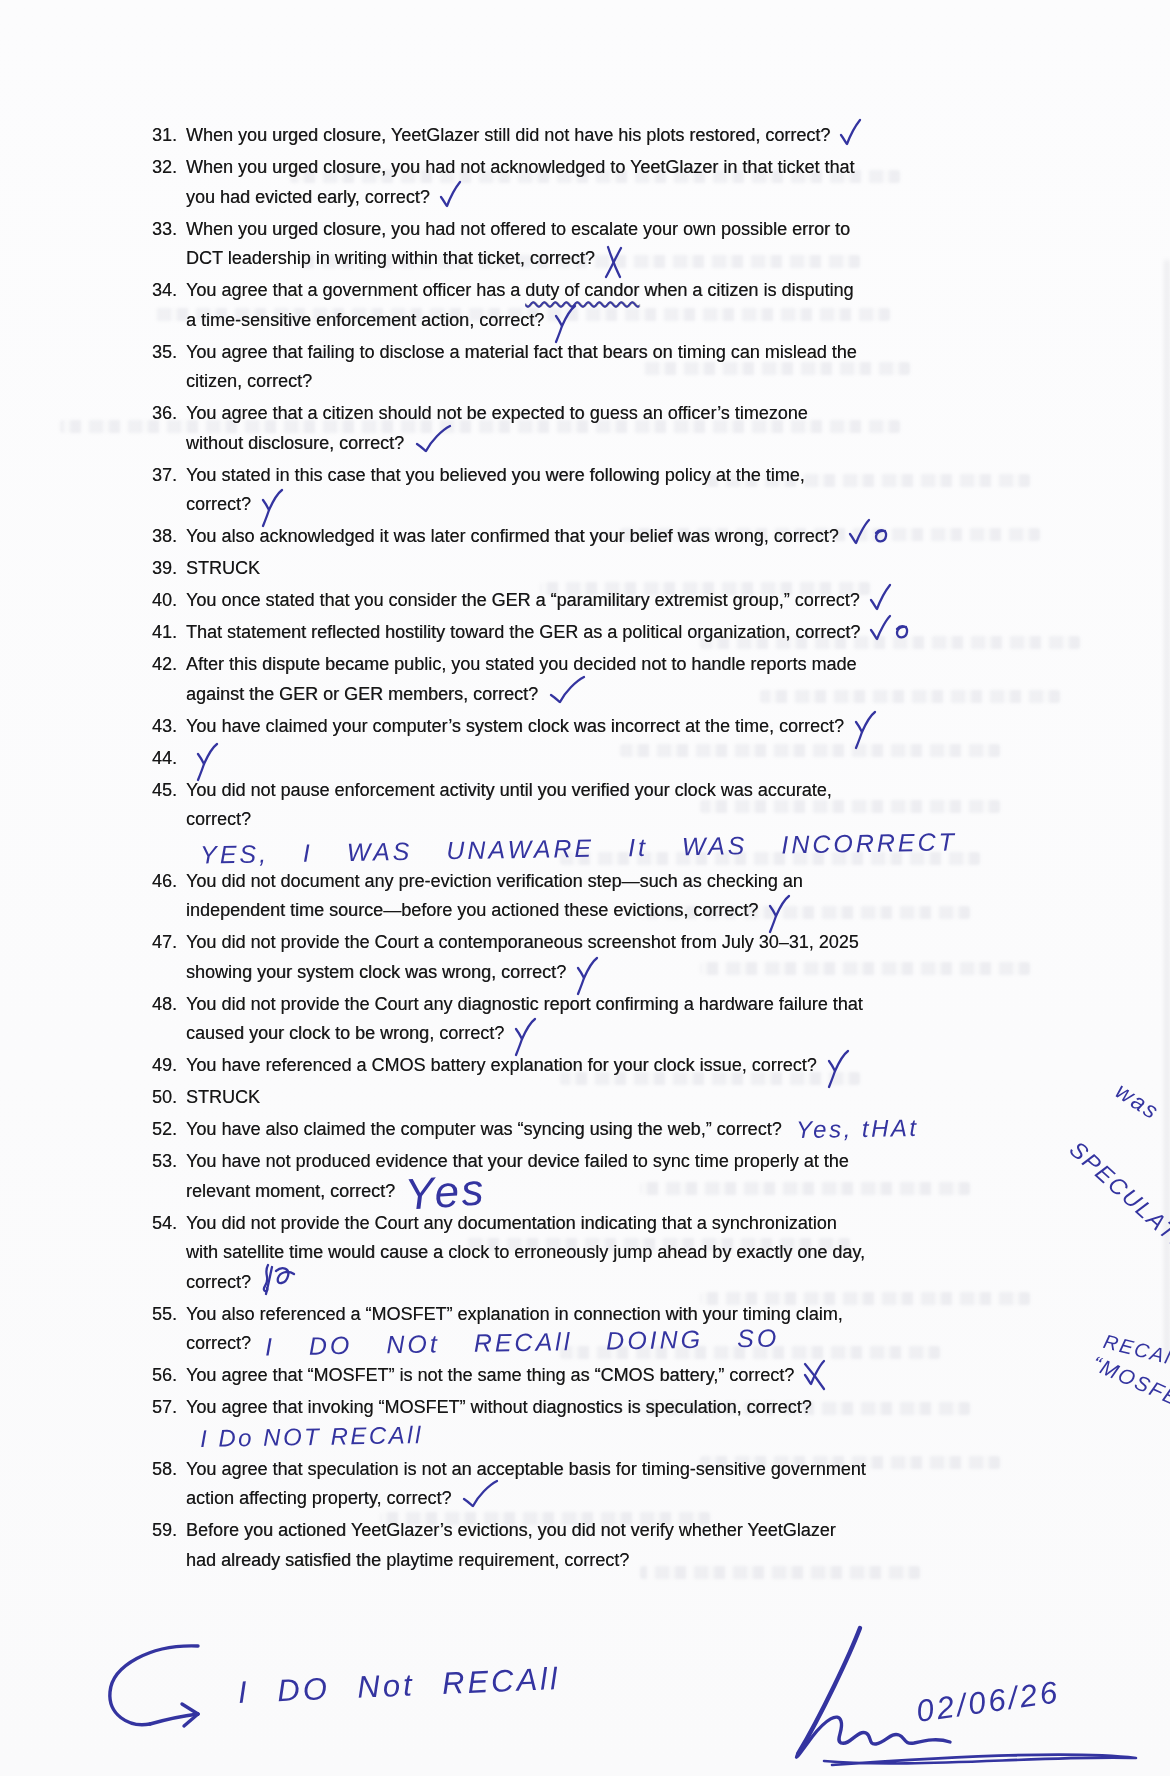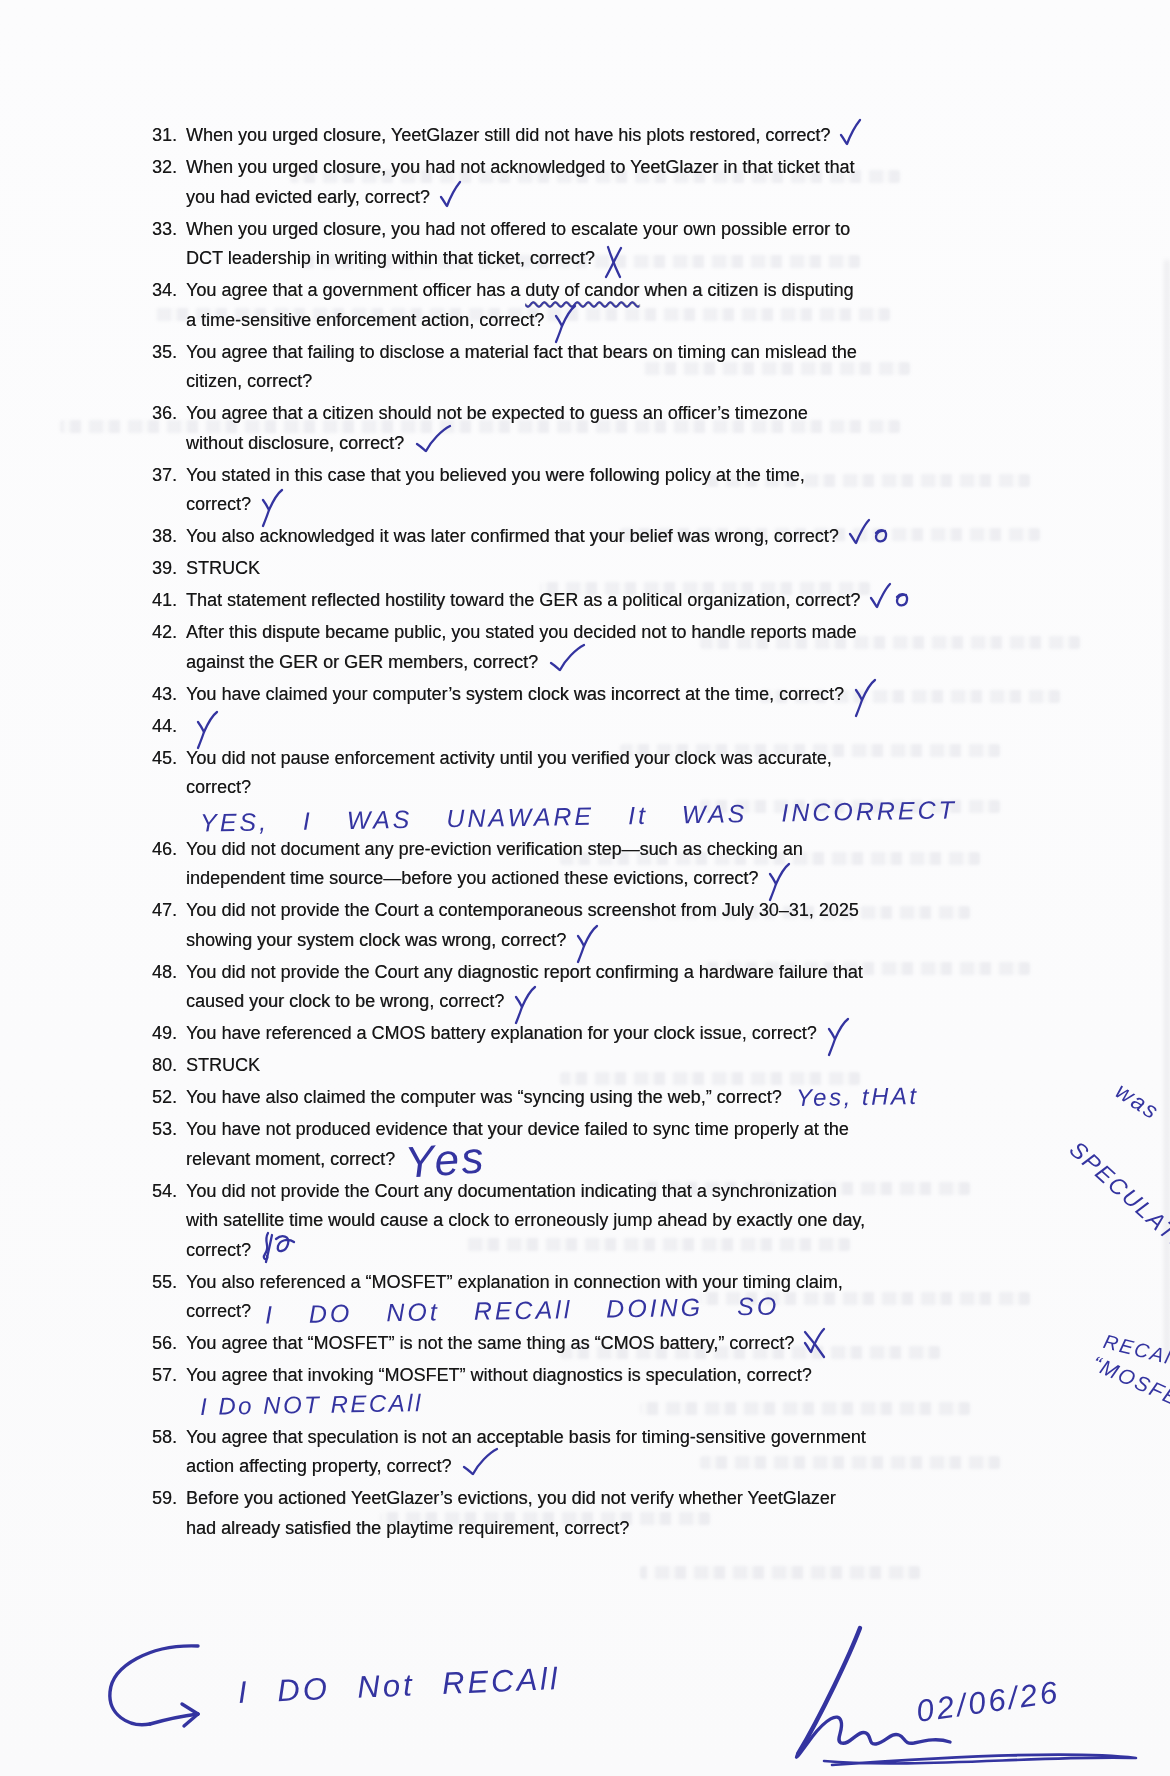--- a/index.html
+++ b/index.html
@@ -121,20 +121,23 @@
           </svg></span></div>
       <div class="q"><span class="num">37.</span><span class="txt">You stated in this case that you believed you were following policy at the time,<br>correct?</span><span class="mark mark-y-check"><svg width="26" height="40" viewBox="0 0 26 40">
             <path d="M5 12 C8 16 10 20 11 22 C15 13 20 5 24 2"></path>
             <path d="M11 22 C9 28 7 33 5 38"></path>
           </svg></span></div>
       <div class="q"><span class="num">38.</span><span class="txt">You also acknowledged it was later confirmed that your belief was wrong, correct?</span><span class="mark mark-check-loop"><svg width="46" height="32" viewBox="0 0 46 32">
             <path d="M4 16 C7 20 9 24 10 25 C13 17 19 6 23 2"></path>
             <path d="M30 15 C34 10 41 12 40 18 C39 25 30 25 30 19 C30 15 34 12 39 13"></path>
           </svg></span></div>
       <div class="q"><span class="num">39.</span><span class="txt">STRUCK</span></div>
+      <div class="q"><span class="num">40.</span><span class="txt">You once stated that you consider the GER a “paramilitary extremist group,” correct?</span><span class="mark mark-check"><svg width="26" height="32" viewBox="0 0 26 32">
+            <path d="M4 18 C7 22 9 26 10 27 C13 19 19 8 23 3"></path>
+          </svg></span></div>
       <div class="q"><span class="num">41.</span><span class="txt">That statement reflected hostility toward the GER as a political organization, correct?</span><span class="mark mark-check-loop"><svg width="46" height="32" viewBox="0 0 46 32">
             <path d="M4 16 C7 20 9 24 10 25 C13 17 19 6 23 2"></path>
             <path d="M30 15 C34 10 41 12 40 18 C39 25 30 25 30 19 C30 15 34 12 39 13"></path>
           </svg></span></div>
       <div class="q"><span class="num">42.</span><span class="txt">After this dispute became public, you stated you decided not to handle reports made<br>against the GER or GER members, correct?</span><span class="mark mark-check-long"><svg width="42" height="32" viewBox="0 0 42 32">
             <path d="M6 21 C12 25 14 28 15 28 C20 18 31 7 39 3"></path>
           </svg></span></div>
       <div class="q"><span class="num">43.</span><span class="txt">You have claimed your computer’s system clock was incorrect at the time, correct?</span><span class="mark mark-y-check"><svg width="26" height="40" viewBox="0 0 26 40">
             <path d="M5 12 C8 16 10 20 11 22 C15 13 20 5 24 2"></path>
             <path d="M11 22 C9 28 7 33 5 38"></path>
@@ -153,21 +156,21 @@
             <path d="M11 22 C9 28 7 33 5 38"></path>
           </svg></span></div>
       <div class="q"><span class="num">48.</span><span class="txt">You did not provide the Court any diagnostic report confirming a hardware failure that<br>caused your clock to be wrong, correct?</span><span class="mark mark-y-check"><svg width="26" height="40" viewBox="0 0 26 40">
             <path d="M5 12 C8 16 10 20 11 22 C15 13 20 5 24 2"></path>
             <path d="M11 22 C9 28 7 33 5 38"></path>
           </svg></span></div>
       <div class="q"><span class="num">49.</span><span class="txt">You have referenced a CMOS battery explanation for your clock issue, correct?</span><span class="mark mark-y-check"><svg width="26" height="40" viewBox="0 0 26 40">
             <path d="M5 12 C8 16 10 20 11 22 C15 13 20 5 24 2"></path>
             <path d="M11 22 C9 28 7 33 5 38"></path>
           </svg></span></div>
-      <div class="q"><span class="num">80.</span><span class="txt">STRUCK</span></div>
+      <div class="q"><span class="num">50.</span><span class="txt">STRUCK</span></div>
       <div class="q"><span class="num">52.</span><span class="txt">You have also claimed the computer was “syncing using the web,” correct?</span><span class="hand">Yes, tHAt</span></div>
       <div class="q"><span class="num">53.</span><span class="txt">You have not produced evidence that your device failed to sync time properly at the<br>relevant moment, correct?</span><span class="hand big">Yes</span></div>
       <div class="q"><span class="num">54.</span><span class="txt">You did not provide the Court any documentation indicating that a synchronization<br>with satellite time would cause a clock to erroneously jump ahead by exactly one day,<br>correct?</span><span class="mark mark-scribble"><svg width="42" height="36" viewBox="0 0 42 36">
             <path d="M10 3 C5 12 13 16 7 24 C3 30 11 31 9 26"></path>
             <path d="M18 9 C24 4 32 6 30 14 C28 22 18 24 20 16 C22 10 30 8 36 12"></path>
             <path d="M14 5 C12 14 10 24 8 32"></path>
           </svg></span></div>
       <div class="q"><span class="num">55.</span><span class="txt">You also referenced a “MOSFET” explanation in connection with your timing claim,<br>correct?</span><span class="hand spread">I DO NOt RECAll DOING SO</span></div>
       <div class="q"><span class="num">56.</span><span class="txt">You agree that “MOSFET” is not the same thing as “CMOS battery,” correct?</span><span class="mark mark-check-crossed"><svg width="26" height="34" viewBox="0 0 26 34">
             <path d="M4 16 C7 20 9 24 10 25 C13 17 19 6 23 2"></path>

